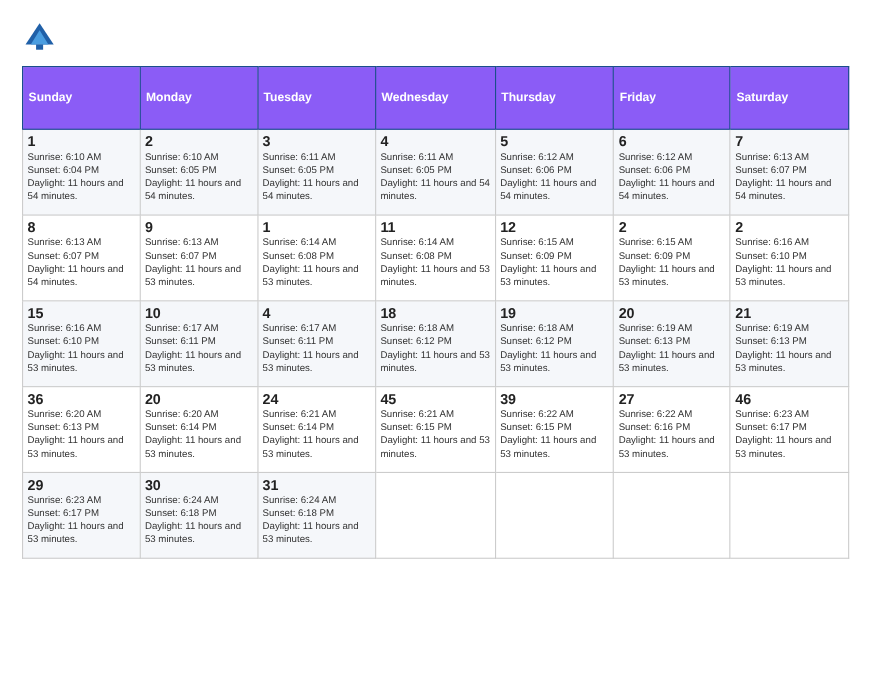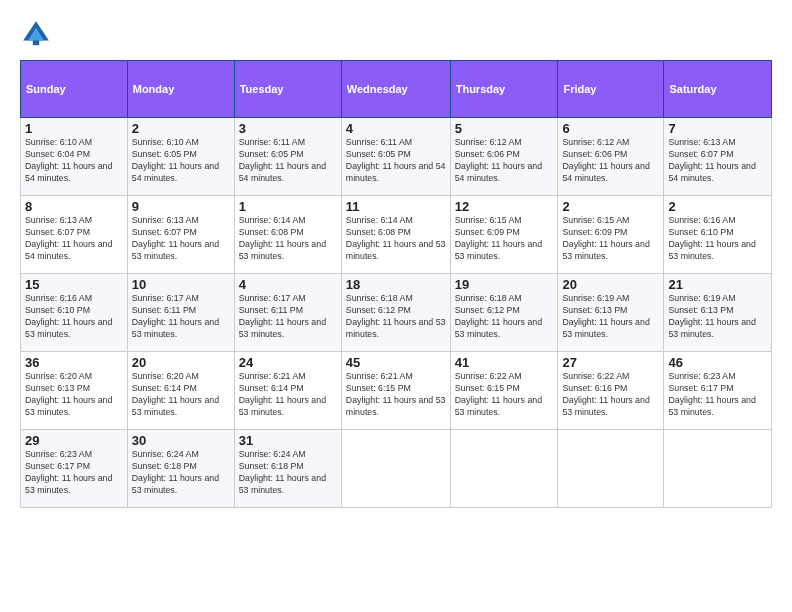--- a/index.html
+++ b/index.html
@@ -228,21 +228,21 @@
           </td>
           <td>
             <span class="day-num">24</span>
             <div class="day-info">Sunrise: 6:21 AM<br>Sunset: 6:14 PM<br>Daylight: 11 hours and 53 minutes.</div>
           </td>
           <td>
             <span class="day-num">45</span>
             <div class="day-info">Sunrise: 6:21 AM<br>Sunset: 6:15 PM<br>Daylight: 11 hours and 53 minutes.</div>
           </td>
           <td>
-            <span class="day-num">41</span>
+            <span class="day-num">39</span>
             <div class="day-info">Sunrise: 6:22 AM<br>Sunset: 6:15 PM<br>Daylight: 11 hours and 53 minutes.</div>
           </td>
           <td>
             <span class="day-num">27</span>
             <div class="day-info">Sunrise: 6:22 AM<br>Sunset: 6:16 PM<br>Daylight: 11 hours and 53 minutes.</div>
           </td>
           <td>
             <span class="day-num">46</span>
             <div class="day-info">Sunrise: 6:23 AM<br>Sunset: 6:17 PM<br>Daylight: 11 hours and 53 minutes.</div>
           </td>

